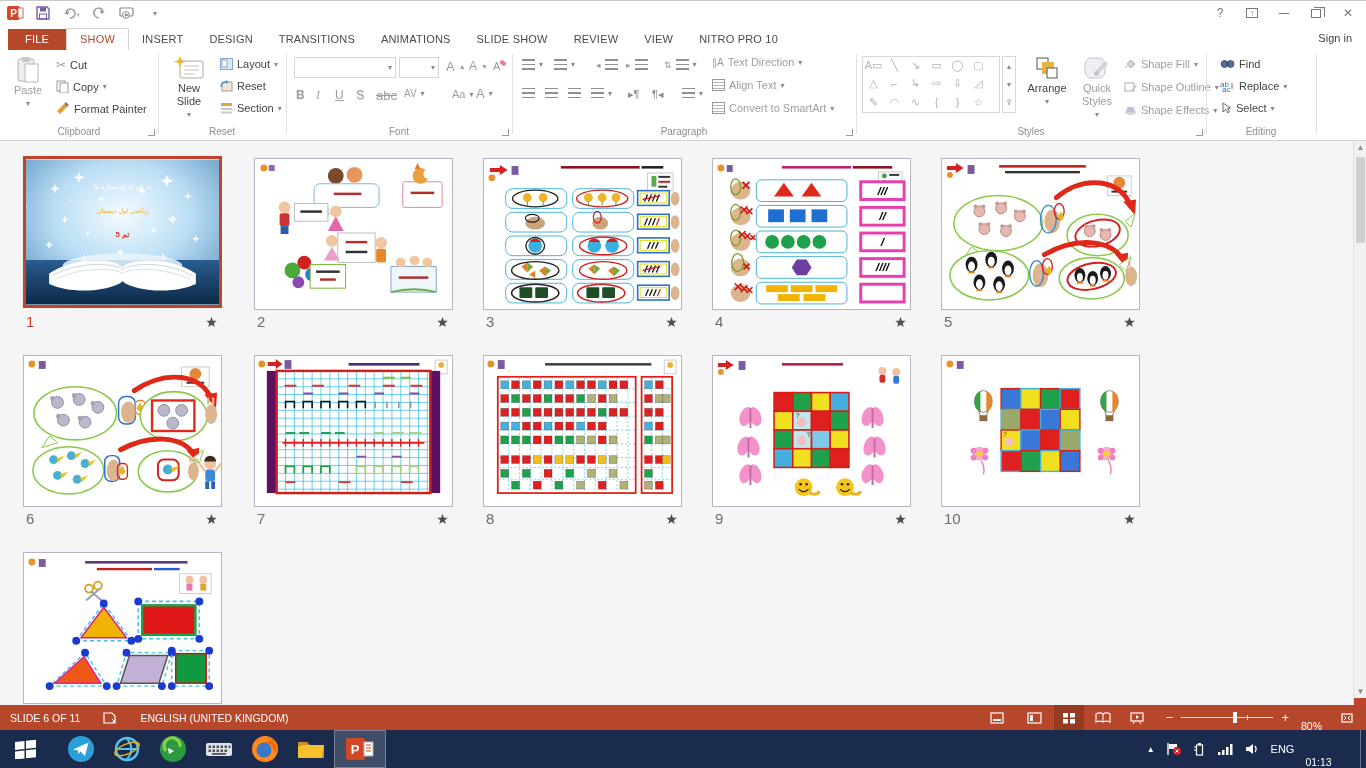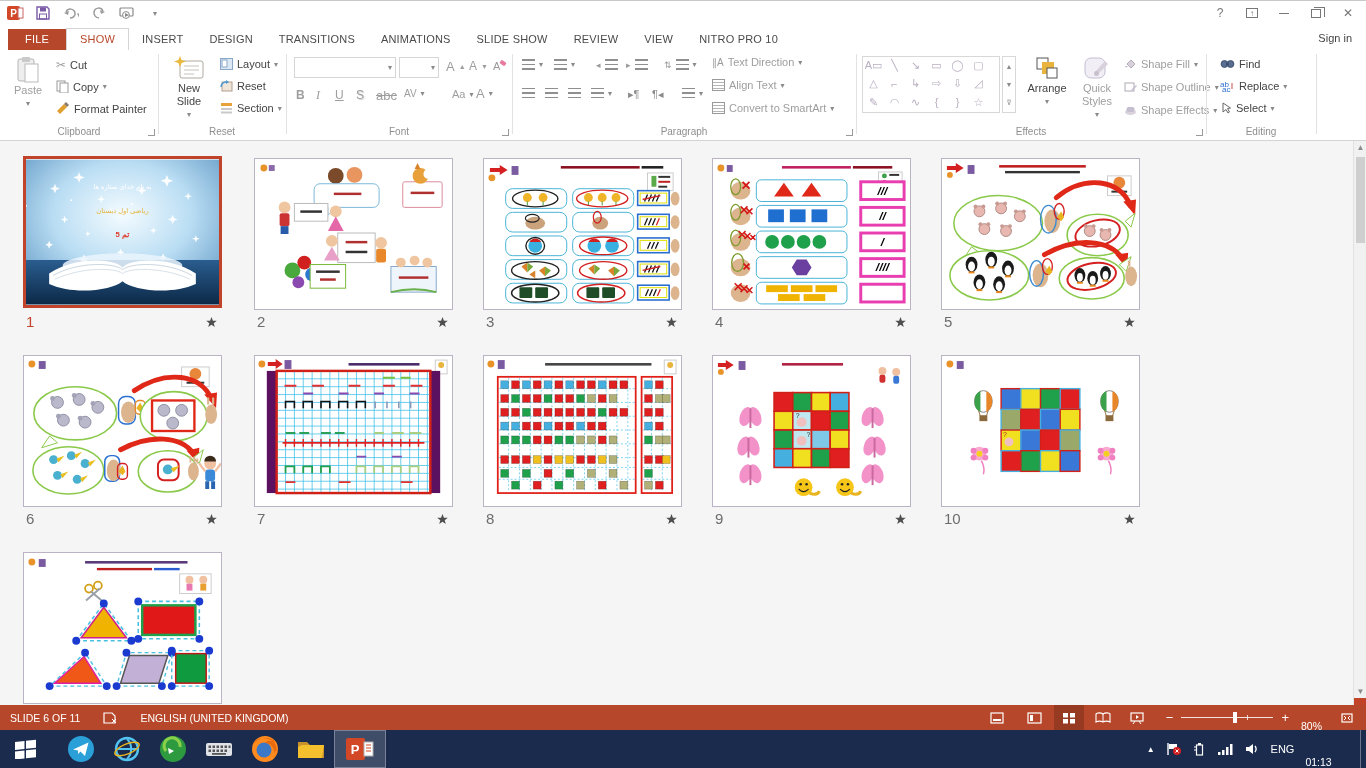--- a/index.html
+++ b/index.html
@@ -385,21 +385,21 @@
           <span class="dda">▾</span>
       </div>
       <div class="rbtn dis" style="left:268px;top:54px">
         <svg width="13" height="12">
             <ellipse cx="6.5" cy="8" rx="5.5" ry="3" fill="#d9d2dc"></ellipse>
             <rect x="2.5" y="3" width="8" height="5" rx="2" fill="#c5bed0"></rect>
           </svg>
         <span>Shape Effects</span>
           <span class="dda">▾</span>
       </div>
-      <div class="glabel">Effects</div>
+      <div class="glabel">Styles</div>
       <span class="launcher"></span>
     </div>
     <div class="vsep" style="left:1206px"></div>
 
     <div class="group" style="left:1206px;width:110px">
       <div class="rbtn" style="left:14px;top:8px">
         <svg width="15" height="12">
             <circle cx="4.5" cy="6" r="3.4" fill="#5a6f8f" stroke="#3d5273"></circle>
             <circle cx="10.5" cy="6" r="3.4" fill="#5a6f8f" stroke="#3d5273"></circle>
             <rect x="6" y="4.5" width="3" height="3" fill="#3d5273"></rect>

